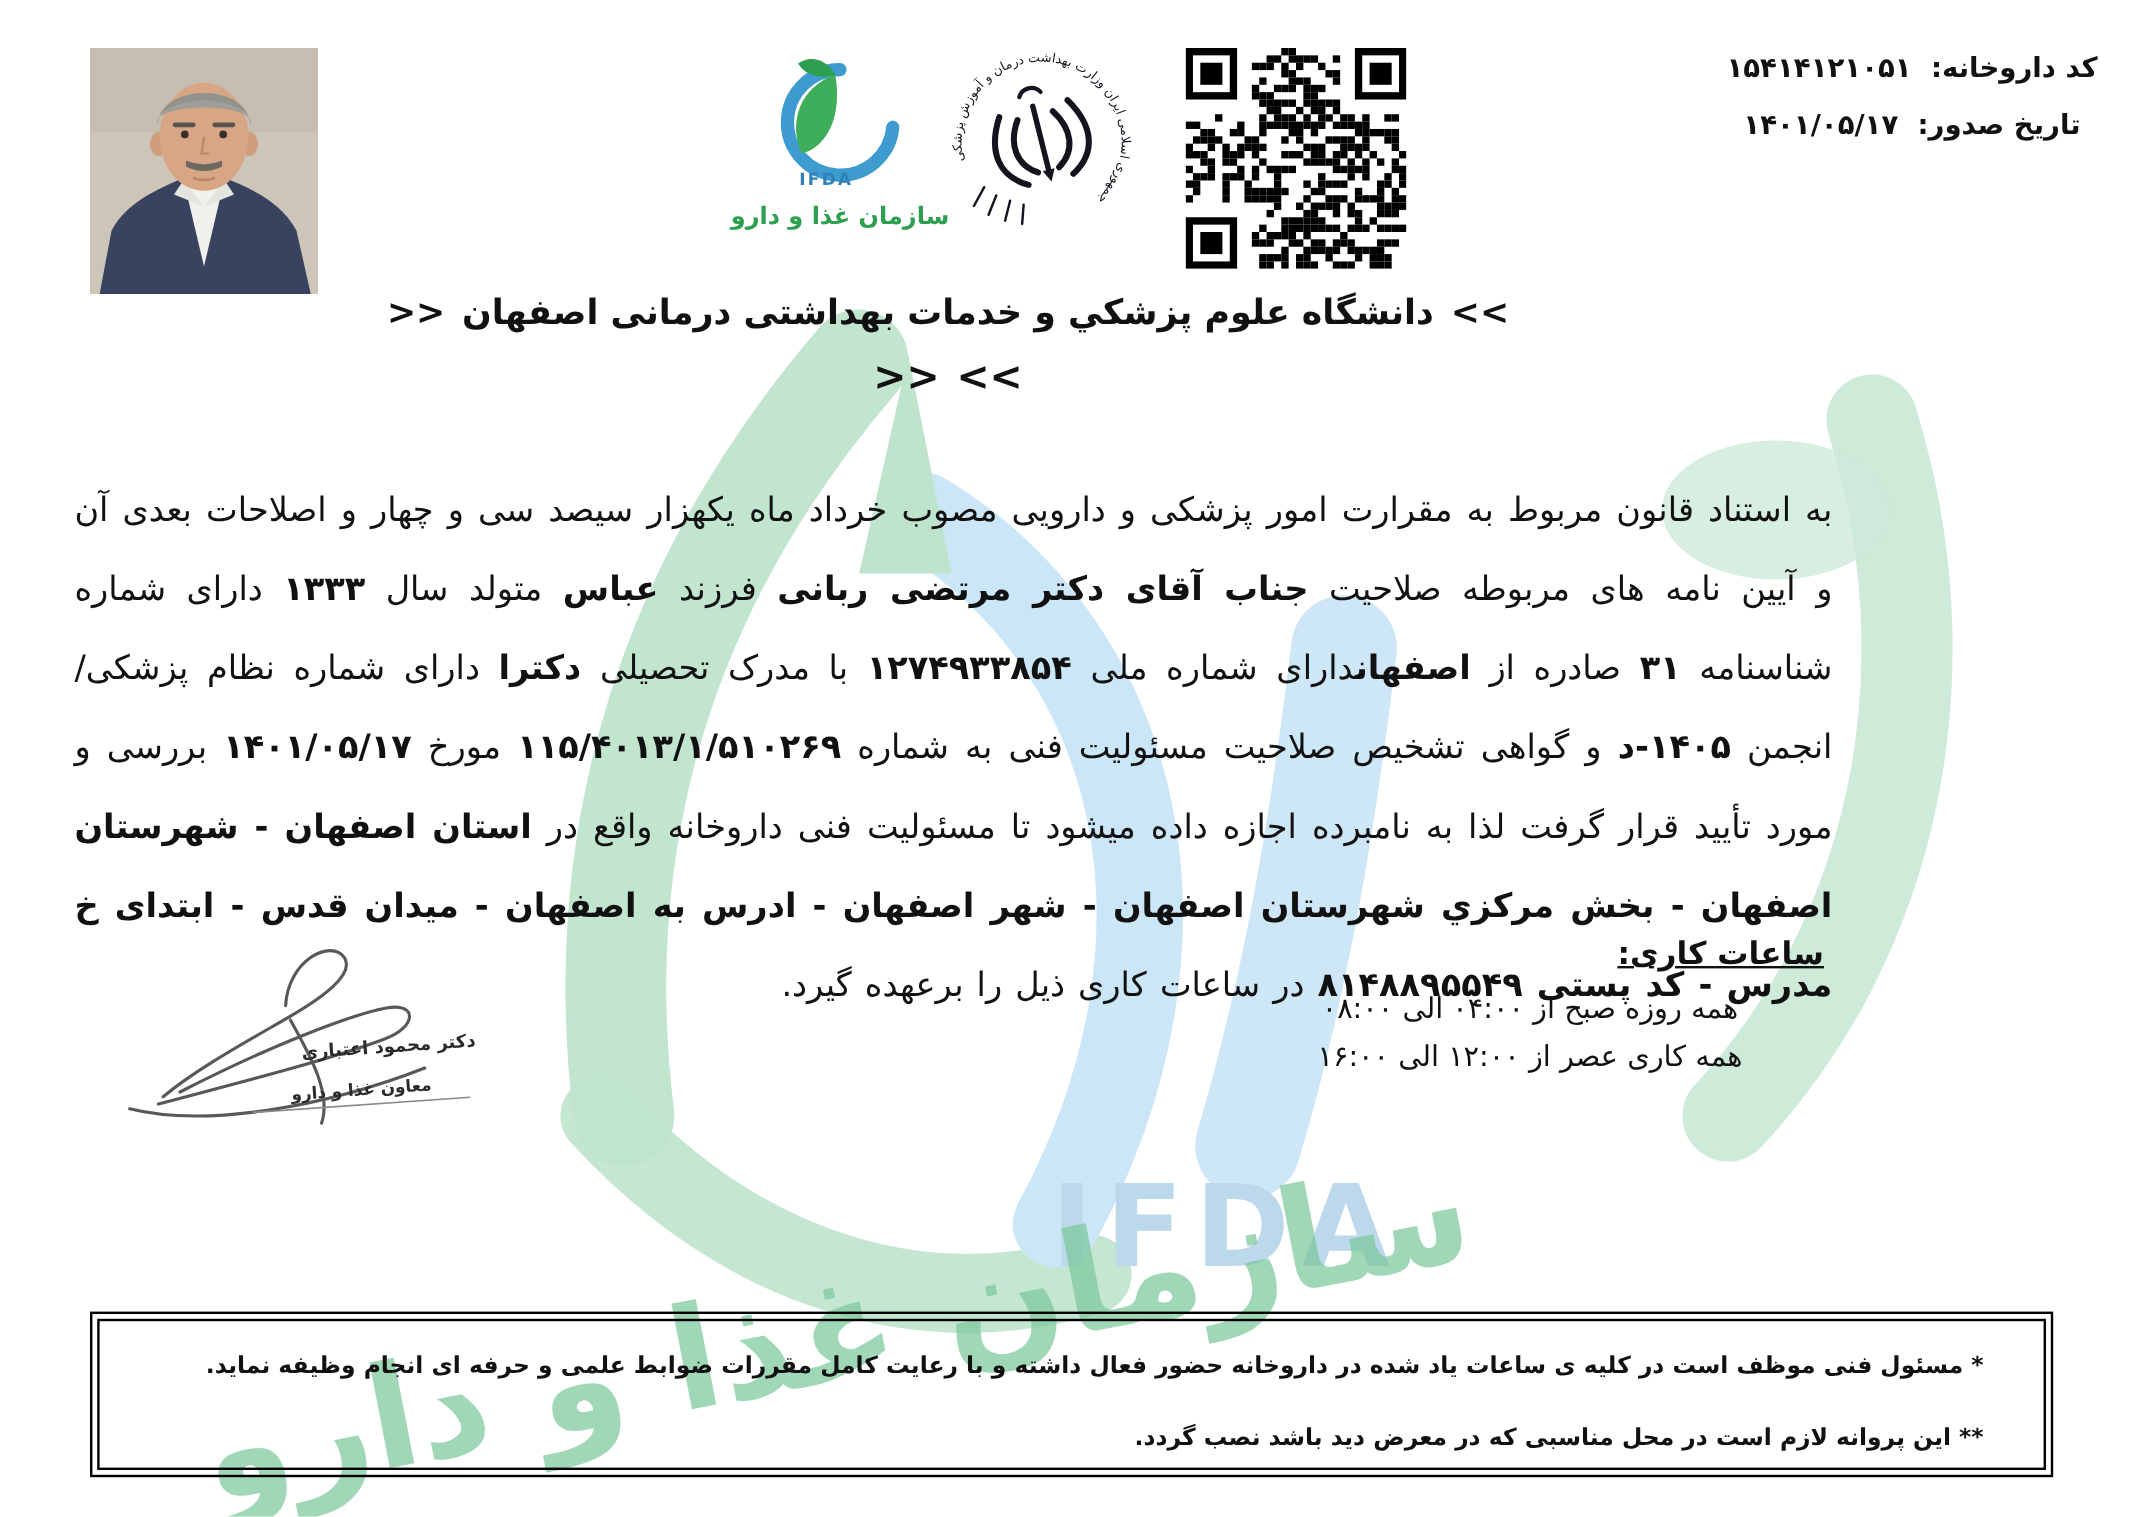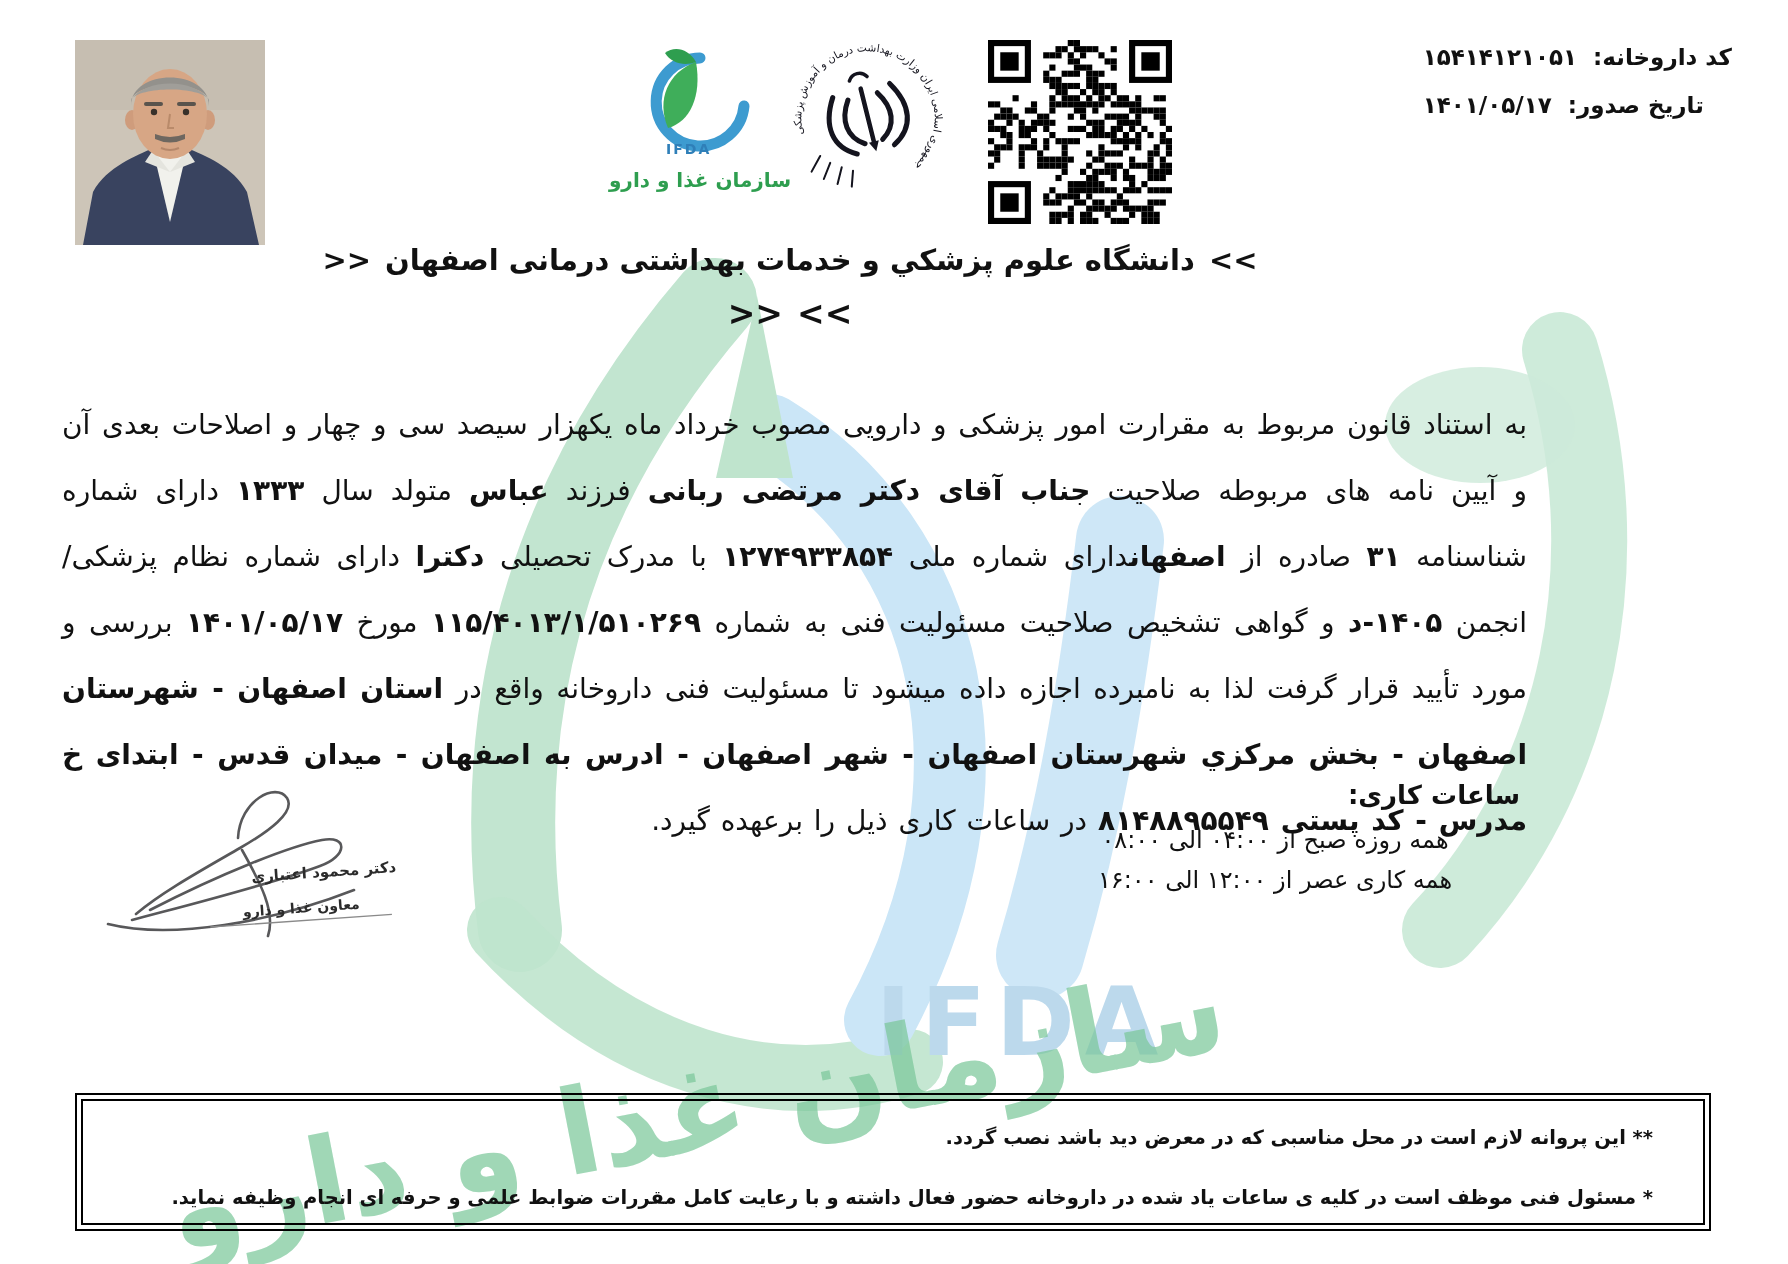--- a/index.html
+++ b/index.html
@@ -12,38 +12,38 @@
   .wm{left:0;top:0;width:1788px;height:1264px;z-index:0;}
 
   
   .photo{left:75px;top:40px;width:190px;height:205px;z-index:2;}
   .ifda-logo{left:636px;top:42px;width:128px;height:128px;z-index:2;}
   .ifda-caption{left:588px;top:168px;width:224px;text-align:center;color:#2e9e4f;
                 font-weight:bold;font-size:20px;z-index:2;}
   .ministry{left:772px;top:34px;width:192px;height:168px;z-index:2;transform:rotate(-14deg);}
   .qr{left:988px;top:40px;width:184px;height:184px;z-index:2;}
 
-  .meta{right:56px;top:42px;z-index:2;direction:rtl;text-align:left;}
+  .meta{right:40px;top:42px;z-index:2;direction:rtl;text-align:center;}
   .meta-row{font-weight:bold;font-size:23px;line-height:30px;margin-bottom:18px;white-space:nowrap;}
   .meta-row .val{margin-right:8px;}
 
   
   .heading{left:0;width:1580px;text-align:center;z-index:2;display:flex;
            justify-content:center;align-items:center;gap:14px;font-weight:bold;}
   .heading-uni{top:243px;font-size:29px;}
   .heading-lic{top:294px;font-size:33px;}
   .heading .mark{font-weight:bold;}
 
   
   .body-par{left:62px;right:261px;top:392px;z-index:2;direction:rtl;text-align:justify;
             font-size:28px;line-height:66px;word-spacing:2px;}
 
   
   .hours{right:268px;top:780px;width:520px;z-index:2;direction:rtl;text-align:right;}
-  .hours-title{font-weight:bold;font-size:26px;margin-bottom:10px;}
+  .hours-title{font-weight:bold;font-size:26px;margin-bottom:10px;text-decoration:underline;}
   .hours-line{font-size:24px;line-height:40px;padding-left:30px;text-align:center;}
   .hours-start{font-weight:bold;font-size:24px;margin-top:62px;padding-left:55px;}
 
   
   .sig{left:90px;top:760px;width:310px;height:190px;z-index:2;}
 
   
   .footer-box{left:75px;top:1093px;width:1636px;height:138px;z-index:2;
               border:2px solid #000;padding:4px;box-sizing:border-box;background:transparent;}
   .footer-inner{border:2px solid #000;width:100%;height:100%;box-sizing:border-box;
@@ -497,18 +497,18 @@
     </g>
     <g transform="rotate(-4 220 130)" font-family="DejaVu Sans, sans-serif" fill="#2b2b2b">
       <text x="235" y="118" text-anchor="middle" font-size="15" font-weight="bold" direction="rtl">دکتر محمود اعتباری</text>
       <text x="210" y="152" text-anchor="middle" font-size="14" font-weight="bold" direction="rtl">معاون غذا و دارو</text>
       <line x1="118" y1="160" x2="300" y2="160" stroke="#8a8a8a" stroke-width="1.4"></line>
     </g>
   </svg>
 
   <div class="abs footer-box">
     <div class="footer-inner">
+      <div class="footer-note">* مسئول فنی موظف است در کلیه ی ساعات یاد شده در داروخانه حضور فعال داشته و با رعایت کامل مقررات ضوابط علمی و حرفه ای انجام وظیفه نماید.</div>
       <div class="footer-note">** این پروانه لازم است در محل مناسبی که در معرض دید باشد نصب گردد.</div>
-      <div class="footer-note">* مسئول فنی موظف است در کلیه ی ساعات یاد شده در داروخانه حضور فعال داشته و با رعایت کامل مقررات ضوابط علمی و حرفه ای انجام وظیفه نماید.</div>
     </div>
   </div>
 
 </div>
 
 </body></html>

